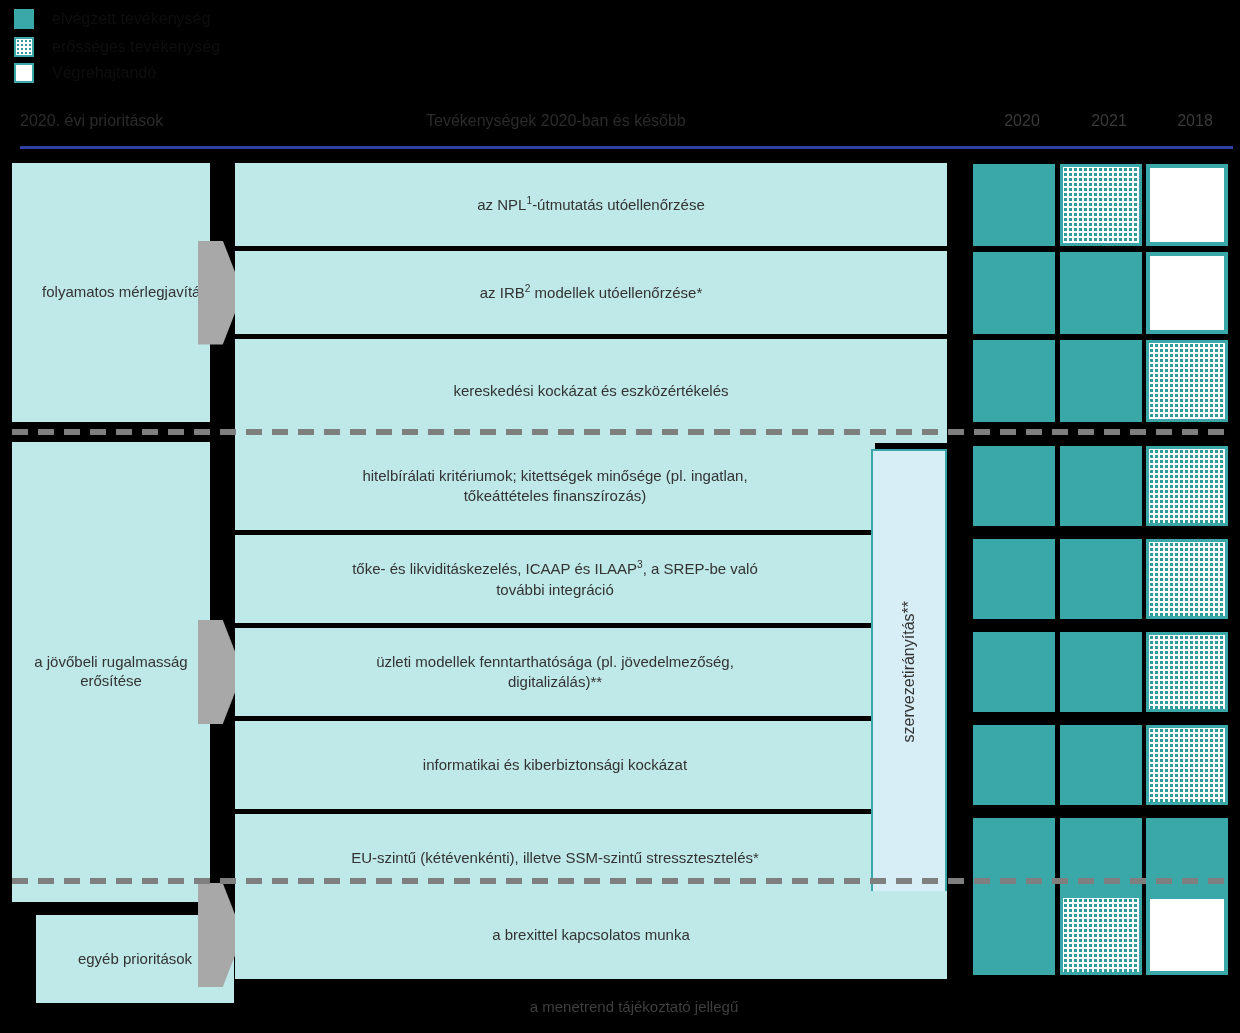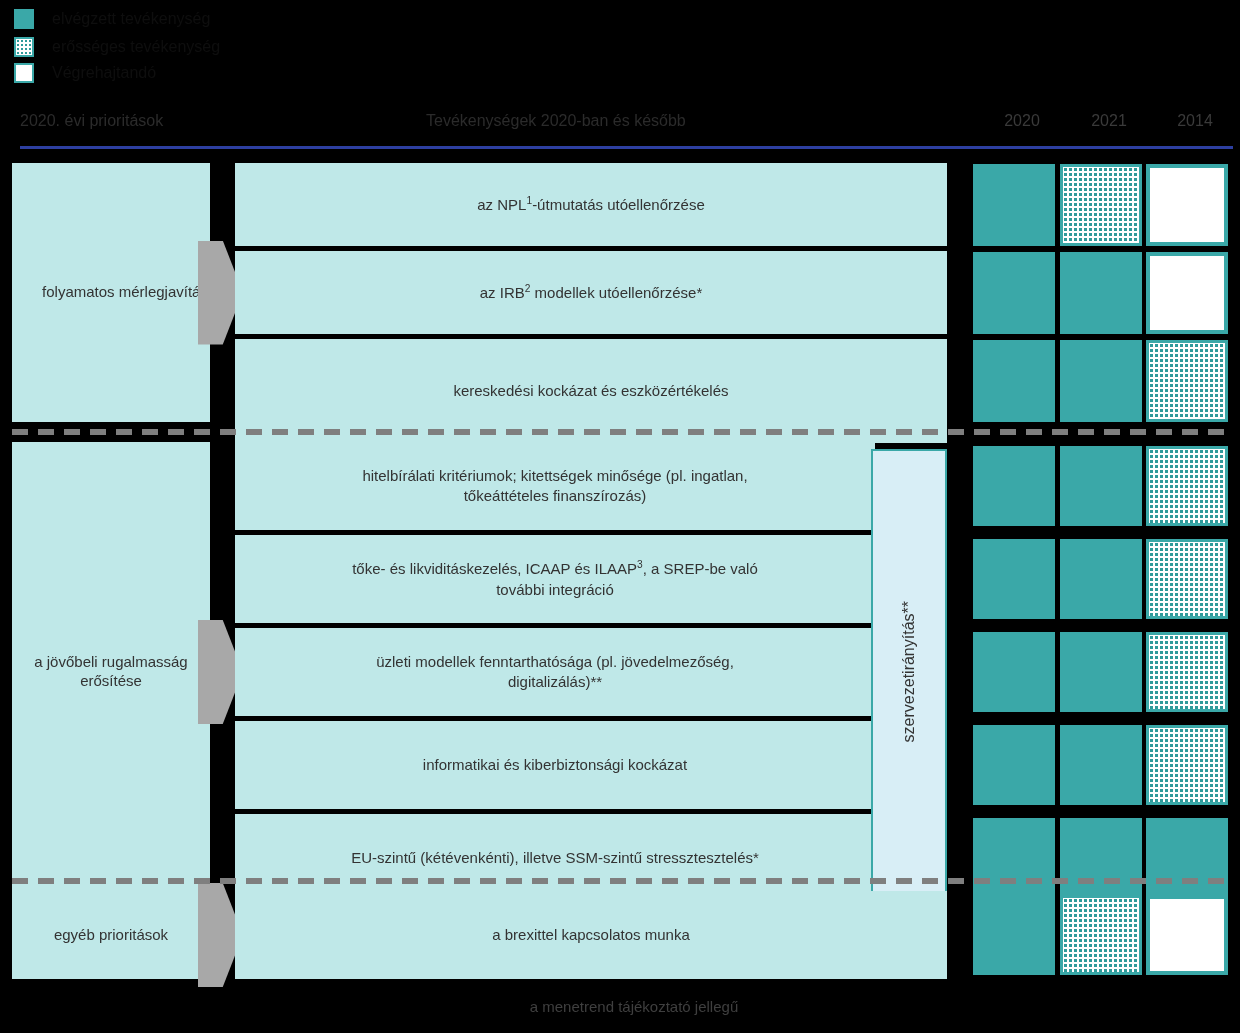--- a/index.html
+++ b/index.html
@@ -95,21 +95,21 @@
     <span class="legend-swatch sw-open"></span>
     <span class="legend-label">Végrehajtandó</span>
   </div>
 </div>
 
 <div id="headers">
   <div class="hdr" id="hdr-priorities">2020. évi prioritások</div>
   <div class="hdr" id="hdr-activities">Tevékenységek 2020-ban és később</div>
   <div class="hdr hdr-year" id="hdr-2020">2020</div>
   <div class="hdr hdr-year" id="hdr-2021">2021</div>
-  <div class="hdr hdr-year" id="hdr-2022">2014</div>
+  <div class="hdr hdr-year" id="hdr-2022">2018</div>
   <div id="hdr-rule"></div>
 </div>
 
 <div id="board">
     <div class="prio" style="top: 0px; height: 259px; width: 198px; padding-left: 28px;">
       <span>folyamatos mérlegjavítás</span>
     </div>
     <div class="prio-arrow" style="left: 198px; top: 77.5px; height: 104px;"></div>
     <div class="act wide" style="top: 0px; height: 83px;">
       <span>az NPL<sup>1</sup>-útmutatás utóellenőrzése</span>
@@ -159,21 +159,21 @@
     <div class="cell col-2022 c-dot" style="top: 562px; height: 80px;"></div>
     <div class="act narrow" style="top: 651px; height: 88px;">
       <span>EU-szintű (kétévenkénti), illetve SSM-szintű stressztesztelés*</span>
     </div>
     <div class="cell col-2020 c-solid" style="top: 655px; height: 80px;"></div>
     <div class="cell col-2021 c-solid" style="top: 655px; height: 80px;"></div>
     <div class="cell col-2022 c-solid" style="top: 655px; height: 80px;"></div>
     <div id="gov" style="top: 286px; height: 446px;">
       <span id="gov-label">szervezetirányítás**</span>
     </div>
-    <div class="prio" style="top: 728px; height: 88px; width: 198px;">
+    <div class="prio" style="top: 752px; height: 88px; width: 198px; margin-left: 24px;">
       <span>egyéb prioritások</span>
     </div>
     <div class="prio-arrow" style="left: 198px; top: 720px; height: 104px;"></div>
     <div class="act wide" style="top: 728px; height: 88px;">
       <span>a brexittel kapcsolatos munka</span>
     </div>
     <div class="cell col-2020 c-solid" style="top: 732px; height: 80px;"></div>
     <div class="cell col-2021 c-dot" style="top: 732px; height: 80px;"></div>
     <div class="cell col-2022 c-open" style="top: 732px; height: 80px;"></div>
     <div class="divider" style="top: 266px;"></div>

